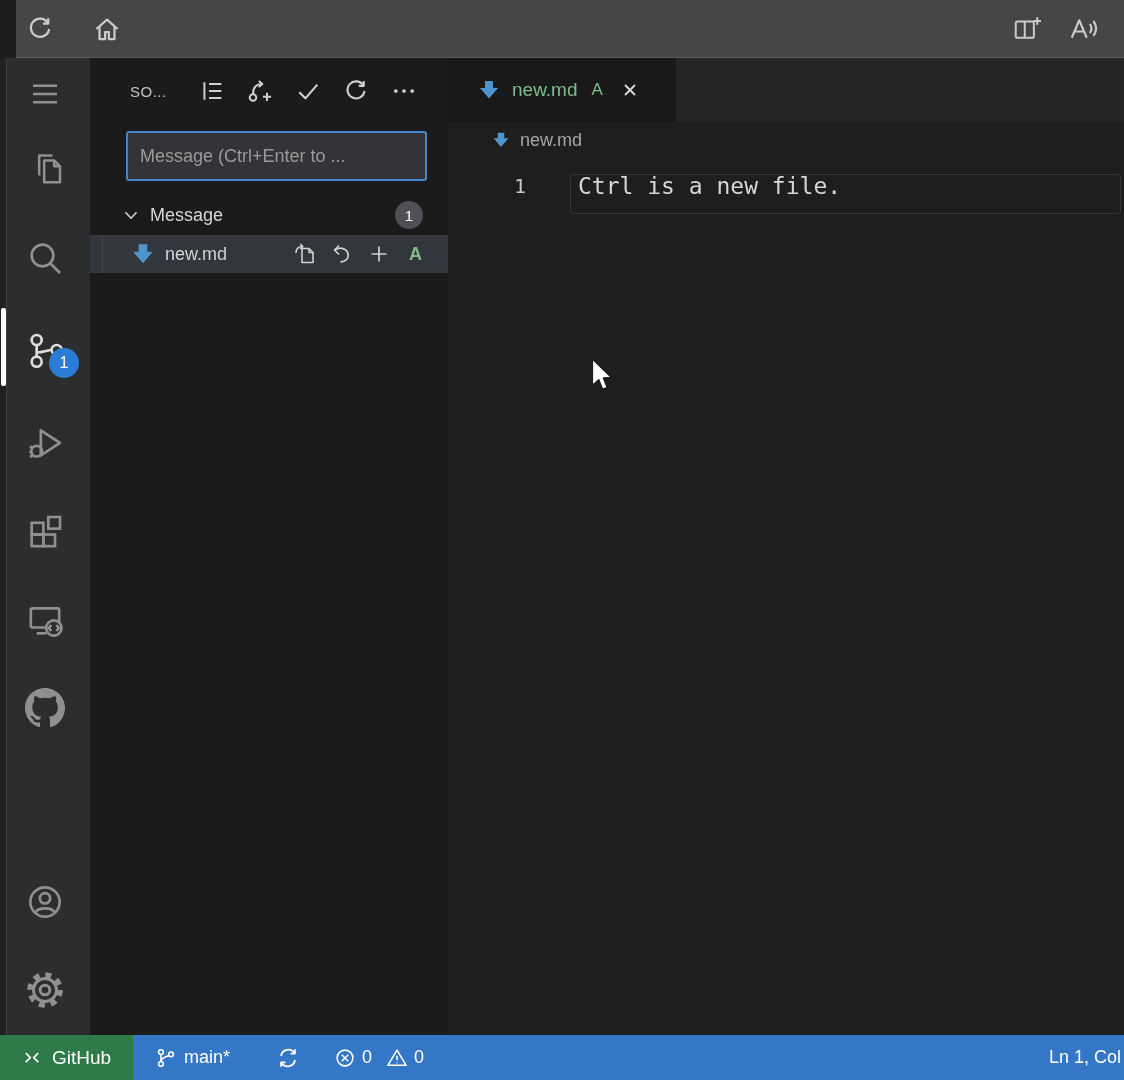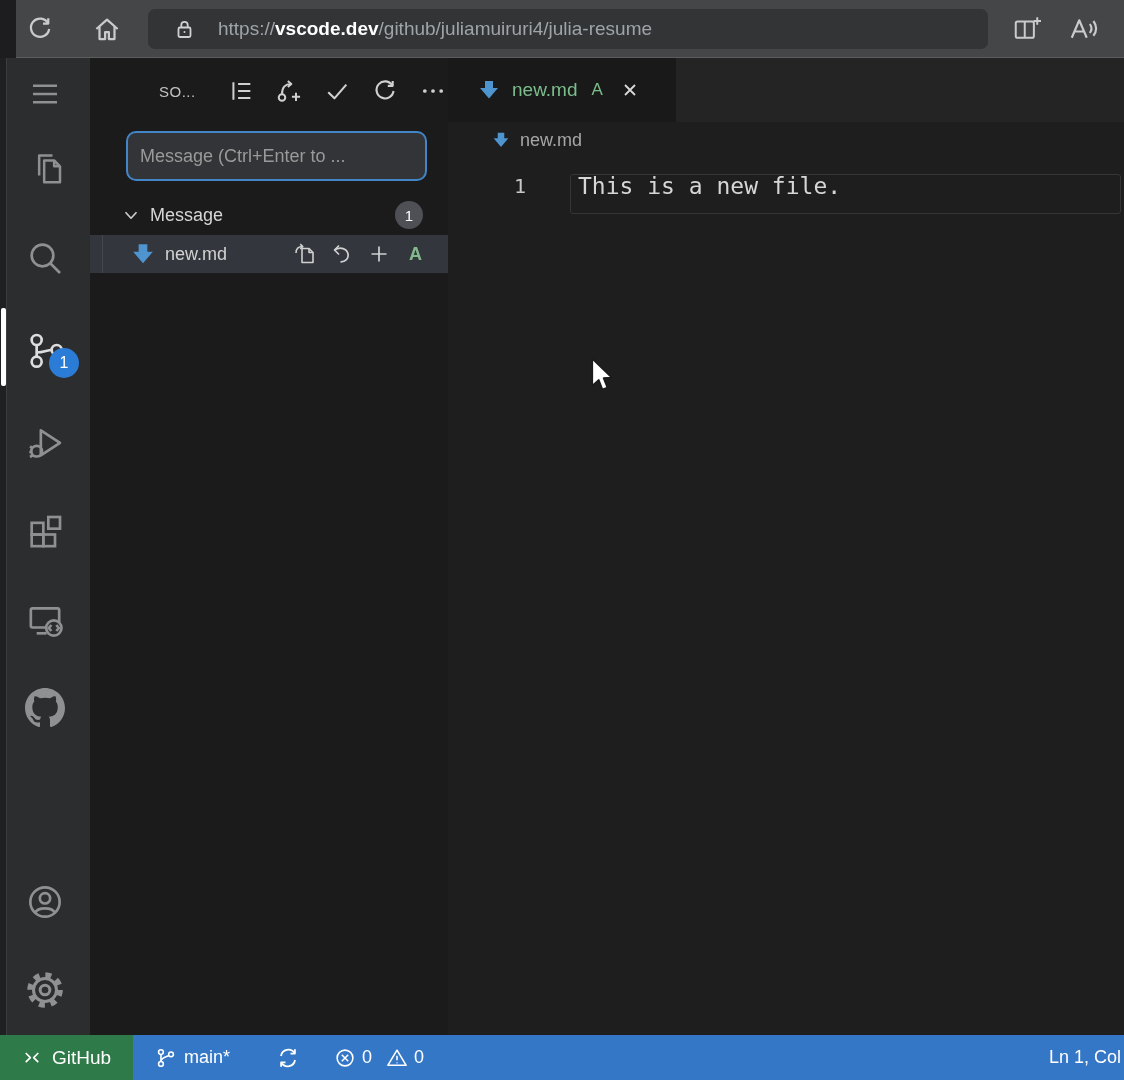--- a/index.html
+++ b/index.html
@@ -24,26 +24,26 @@
   .activity-bar { position:absolute; left:0; top:58px; width:90px; height:977px; background:#2c2d2e; }
   .ab-strip { position:absolute; left:0; top:0; width:7px; height:100%; background:#1f2022; border-right:1px solid #3c3d3e; }
   .ab-item { position:absolute; left:0; width:90px; height:64px; display:flex; align-items:center; justify-content:center; color:#8f9091; }
   .ab-item.active { color:#dddddd; }
   .ab-item svg { width:40px; height:40px; }
   .ab-menu svg { width:36px; height:36px; }
   .active-indicator { position:absolute; left:1px; top:250px; width:5px; height:78px; background:#ffffff; border-radius:2px; }
   .scm-badge { position:absolute; left:49px; top:290px; width:30px; height:30px; border-radius:50%; background:#2b7cd6; color:#ffffff; font-size:16px; display:flex; align-items:center; justify-content:center; }
 
   
-  .sidebar { position:absolute; left:90px; top:58px; width:358px; height:977px; background:#1b1b1c;padding-left:29px; }
+  .sidebar { position:absolute; left:90px; top:58px; width:358px; height:977px; background:#1b1b1c; }
   .sidebar-header { position:relative; height:66px; display:flex; align-items:center; padding-left:40px; }
   .sidebar-title { font-size:15px; letter-spacing:.5px; color:#c2c2c2; }
   .sb-actions { position:absolute; left:108px; top:0; height:66px; display:flex; align-items:center; gap:20px; color:#d0d0d0; }
   .sb-actions svg { width:28px; height:28px; }
-  .commit-input { position:absolute; left:36px; top:73px; width:301px; height:50px; background:#333437; border:2px solid #4285c8; border-radius:10px; color:#cccccc; font-size:18px; padding:0 12px; outline:none; font-family:"Liberation Sans",sans-serif; }
+  .commit-input { position:absolute; left:36px; top:73px; width:301px; height:50px; background:#333437; border:2px solid #4285c8; border-radius:3px; color:#cccccc; font-size:18px; padding:0 12px; outline:none; font-family:"Liberation Sans",sans-serif; }
   .commit-input::placeholder { color:#9a9a9a; }
   .changes-row { position:absolute; left:0; top:137px; width:100%; height:40px; display:flex; align-items:center; padding-left:30px; gap:8px; color:#d6d6d6; }
   .changes-row svg { width:22px; height:22px; color:#cccccc; }
   .changes-label { font-size:18px; }
   .changes-badge { margin-left:auto; margin-right:25px; width:28px; height:28px; border-radius:50%; background:#4e5056; color:#ffffff; font-size:15px; display:flex; align-items:center; justify-content:center; }
   .file-row { position:absolute; left:0; top:177px; width:100%; height:38px; background:#33363d; display:flex; align-items:center; padding-left:41px; }
   .file-row .indent-guide { position:absolute; left:12px; top:0; width:1px; height:38px; background:#45474e; }
   .md-icon { width:24px; height:24px; flex:0 0 auto; }
   .file-name { margin-left:10px; font-size:18px; color:#d2d2d2; }
   .file-actions { margin-left:auto; display:flex; align-items:center; gap:13px; padding-right:26px; color:#d0d0d0; }
@@ -95,28 +95,20 @@
     <svg class="b-icon b-refresh" viewBox="0 0 24 24" fill="none" stroke="currentColor" stroke-width="1.8">
       <path d="M18.4,7.4 A7.3,7.3 0 1 0 19.3,12"></path>
       <path d="M18.6,3.4 L18.6,7.6 L14.4,7.6" stroke-linejoin="round"></path>
     </svg>
 
     <svg class="b-icon b-home" viewBox="0 0 24 24" fill="none" stroke="currentColor" stroke-width="1.8" stroke-linejoin="round">
       <path d="M3.5,12 L12,4.5 L20.5,12"></path>
       <path d="M6,10 V20 H10.5 V14.5 H13.5 V20 H18 V10"></path>
     </svg>
 
-    <div class="address-bar">
-      <svg class="lock-icon" viewBox="0 0 24 24" fill="none" stroke="currentColor" stroke-width="1.8">
-        <rect x="6.5" y="10.5" width="12" height="9.5" rx="1.5"></rect>
-        <path d="M9.3,10.5 V8 a3.2,3.2 0 0 1 6.4,0 V10.5"></path>
-        <circle cx="12.5" cy="15" r="1" fill="currentColor" stroke="none"></circle>
-      </svg>
-      <div class="url-text"><span>https://</span><span class="host">vscode.dev</span><span>/github/juliamuiruri4/julia-resume</span></div>
-    </div>
 
     <svg class="b-icon b-split" viewBox="0 0 24 24" fill="none" stroke="currentColor" stroke-width="1.6">
       <rect x="3" y="6" width="14.5" height="13" rx="1.5"></rect>
       <path d="M10.2,6 V19"></path>
       <path d="M20.2,2.5 V8.5 M17.2,5.5 H23.2"></path>
     </svg>
 
     <svg class="b-icon b-readaloud" viewBox="0 0 24 24" fill="none" stroke="currentColor" stroke-width="1.7">
       <path d="M3,19 L9,5 L15,19 M5.3,14 H12.7" stroke-linejoin="round"></path>
       <path d="M17.5,8 q2.6,3.6 0,7.2"></path>
@@ -291,21 +283,21 @@
       <svg class="md-icon" viewBox="0 0 22 22" fill="#4e94ce">
         <polygon points="7,2 15,2 15,9 20,9 11,19.5 2,9 7,9"></polygon>
       </svg>
       <span class="breadcrumb-text">new.md</span>
     </div>
 
     <div class="code-area">
       <div class="current-line-border"></div>
       <div class="code-line">
         <span class="gutter">1</span>
-        <span class="code-text">This is a new file.</span>
+        <span class="code-text">Ctrl is a new file.</span>
       </div>
     </div>
   </div>
 
   <div class="status-bar">
     <div class="remote-host">
       <svg viewBox="0 0 24 24" fill="none" stroke="currentColor" stroke-width="2" stroke-linejoin="round">
         <path d="M4.5,6 L10,11.5 L4.5,17"></path>
         <path d="M19.5,6 L14,11.5 L19.5,17"></path>
       </svg>

